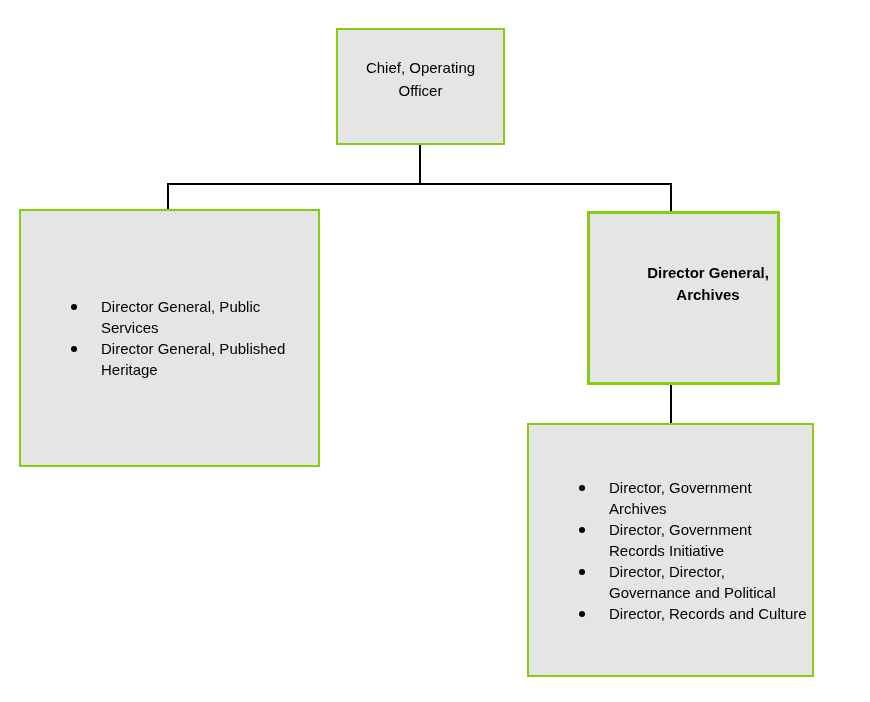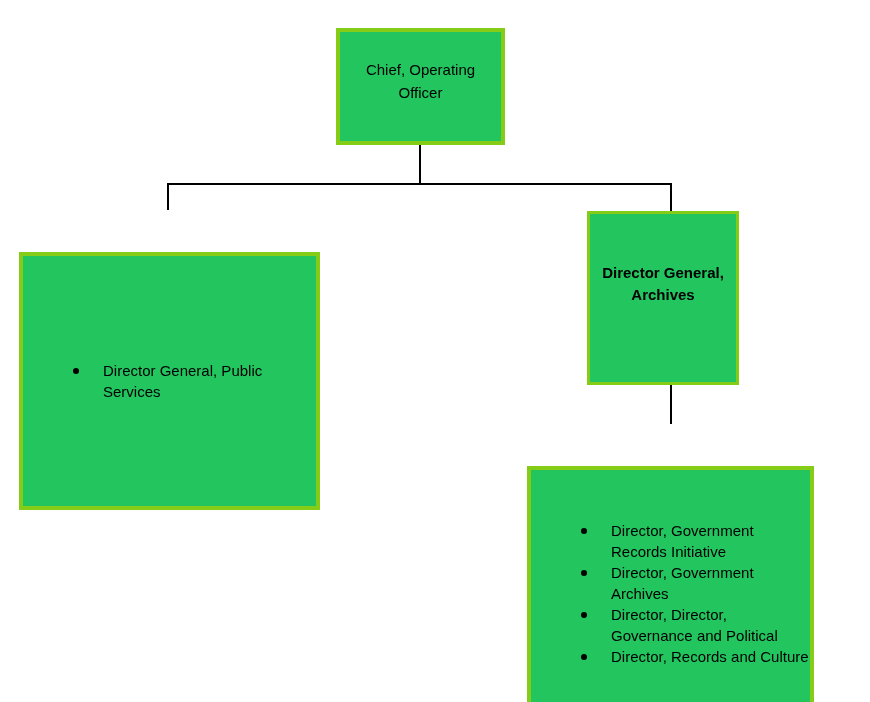--- a/index.html
+++ b/index.html
@@ -11,22 +11,22 @@
     position: relative;
     width: 870px;
     height: 702px;
     background: #ffffff;
     font-family: "Liberation Sans", sans-serif;
     color: #000000;
     overflow: hidden;
   }
   .box {
     position: absolute;
-    background: #22c55e;
-    border: 4px solid #84cc16;
+    background: #e5e5e5;
+    border: 2px solid #84cc16;
     box-sizing: border-box;
   }
   .box.thick {
     border-width: 3px;
   }
   .connector {
     position: absolute;
     background: #000000;
   }
   
@@ -40,39 +40,38 @@
   }
   .coo-label {
     width: 125px;
     text-align: center;
     font-size: 15px;
     line-height: 23px;
   }
   
   .archives-box {
     left: 587px; top: 211px;
-    width: 152px; height: 174px;
+    width: 193px; height: 174px;
     display: flex;
-    justify-content: center;
+    justify-content: flex-end;
     align-items: flex-start;
     padding-top: 48px;
   }
   .archives-label {
     width: 138px;
     text-align: center;
     font-size: 15px;
     font-weight: bold;
     line-height: 22px;
   }
   
   .list-box {
     display: flex;
     flex-direction: column;
     justify-content: center;
-    margin-top: 43px;
   }
   .left-box {
     left: 19px; top: 209px;
     width: 301px; height: 258px;
   }
   .bottom-box {
     left: 527px; top: 423px;
     width: 287px; height: 254px;
   }
   ul.director-list {
@@ -113,36 +112,40 @@
   <div class="box coo-box">
     <div class="coo-label">Chief, Operating Officer</div>
   </div>
 
   <div class="box list-box left-box">
     <ul class="director-list">
       <li>
         <span class="bullet"></span>
         <span>Director General, Public Services</span>
       </li>
+      <li>
+        <span class="bullet"></span>
+        <span>Director General, Published Heritage</span>
+      </li>
     </ul>
   </div>
 
   <div class="box thick archives-box">
     <div class="archives-label">Director General, Archives</div>
   </div>
 
   <div class="box list-box bottom-box">
     <ul class="director-list">
       <li>
         <span class="bullet"></span>
-        <span>Director, Government Records Initiative</span>
+        <span>Director, Government Archives</span>
       </li>
       <li>
         <span class="bullet"></span>
-        <span>Director, Government Archives</span>
+        <span>Director, Government Records Initiative</span>
       </li>
       <li>
         <span class="bullet"></span>
         <span>Director, Director, Governance and Political</span>
       </li>
       <li>
         <span class="bullet"></span>
         <span>Director, Records and Culture</span>
       </li>
     </ul>

